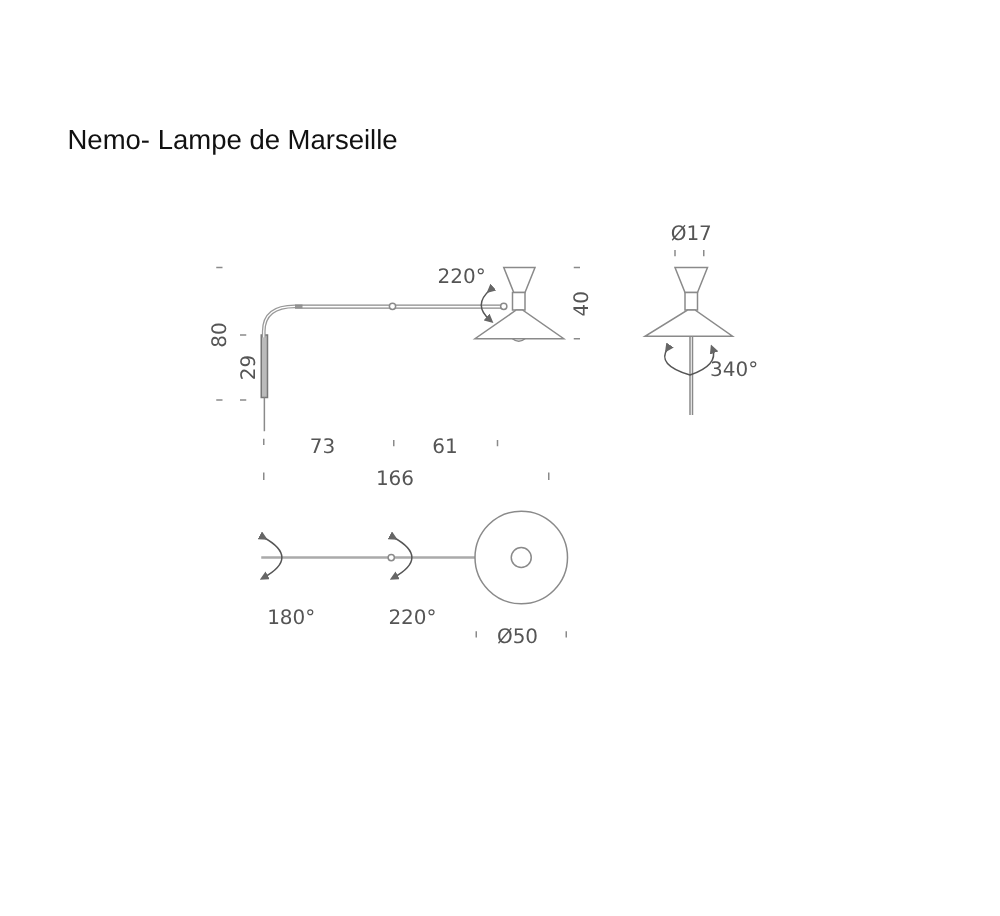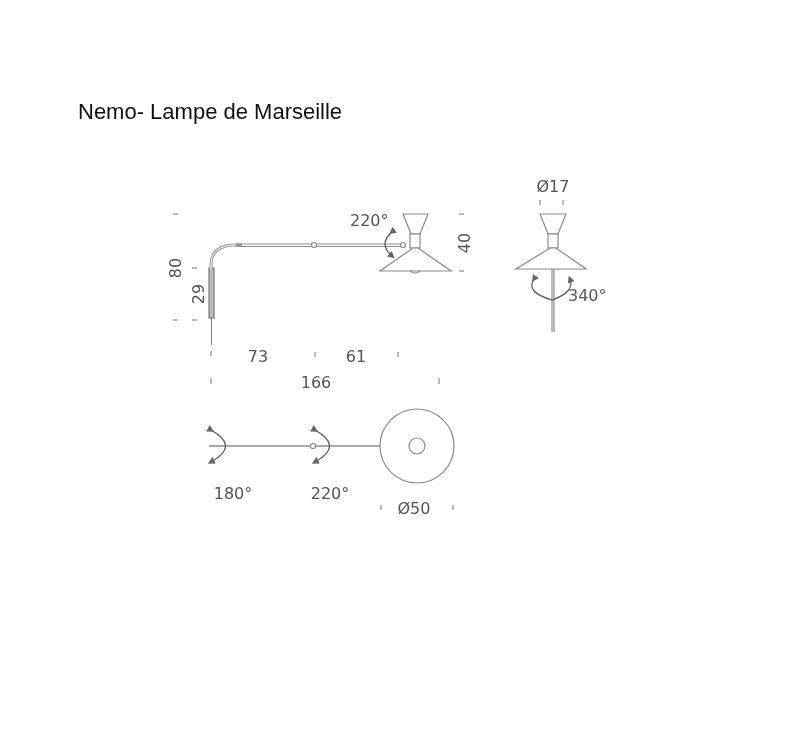--- a/index.html
+++ b/index.html
@@ -1,17 +1,17 @@
 <!DOCTYPE html>
 <html><head>
   <meta charset="utf-8">
   <style>
     html, body { margin: 0; padding: 0; background: #ffffff; }
     body { width: 800px; height: 733px; position: relative; overflow: hidden; font-family: "Liberation Sans", sans-serif; }
-    .title { position: absolute; left: 54px; top: 99px; font-size: 22px; color: #111111; font-family: "Liberation Sans", sans-serif; white-space: nowrap; margin-left: 24px; }
+    .title { position: absolute; left: 54px; top: 99px; font-size: 22px; color: #111111; font-family: "Liberation Sans", sans-serif; white-space: nowrap; }
     svg.drawing { position: absolute; left: 0; top: 0; }
     svg text { font-family: "DejaVu Sans", sans-serif; fill: #555555; }
   </style>
 </head>
 <body>
 
 <div class="title">Nemo- Lampe de Marseille</div>
 
 <svg class="drawing" width="800" height="733" viewBox="0 0 800 733">
   <defs>

